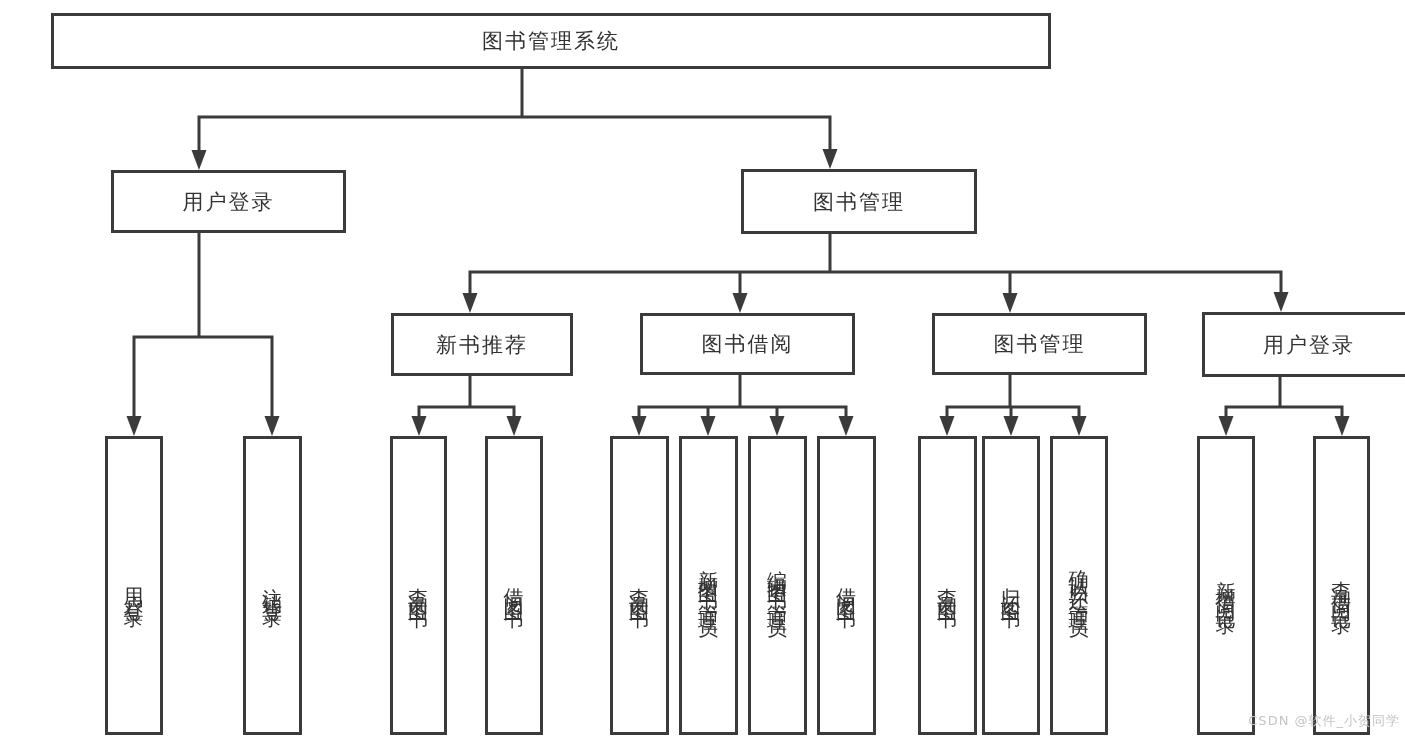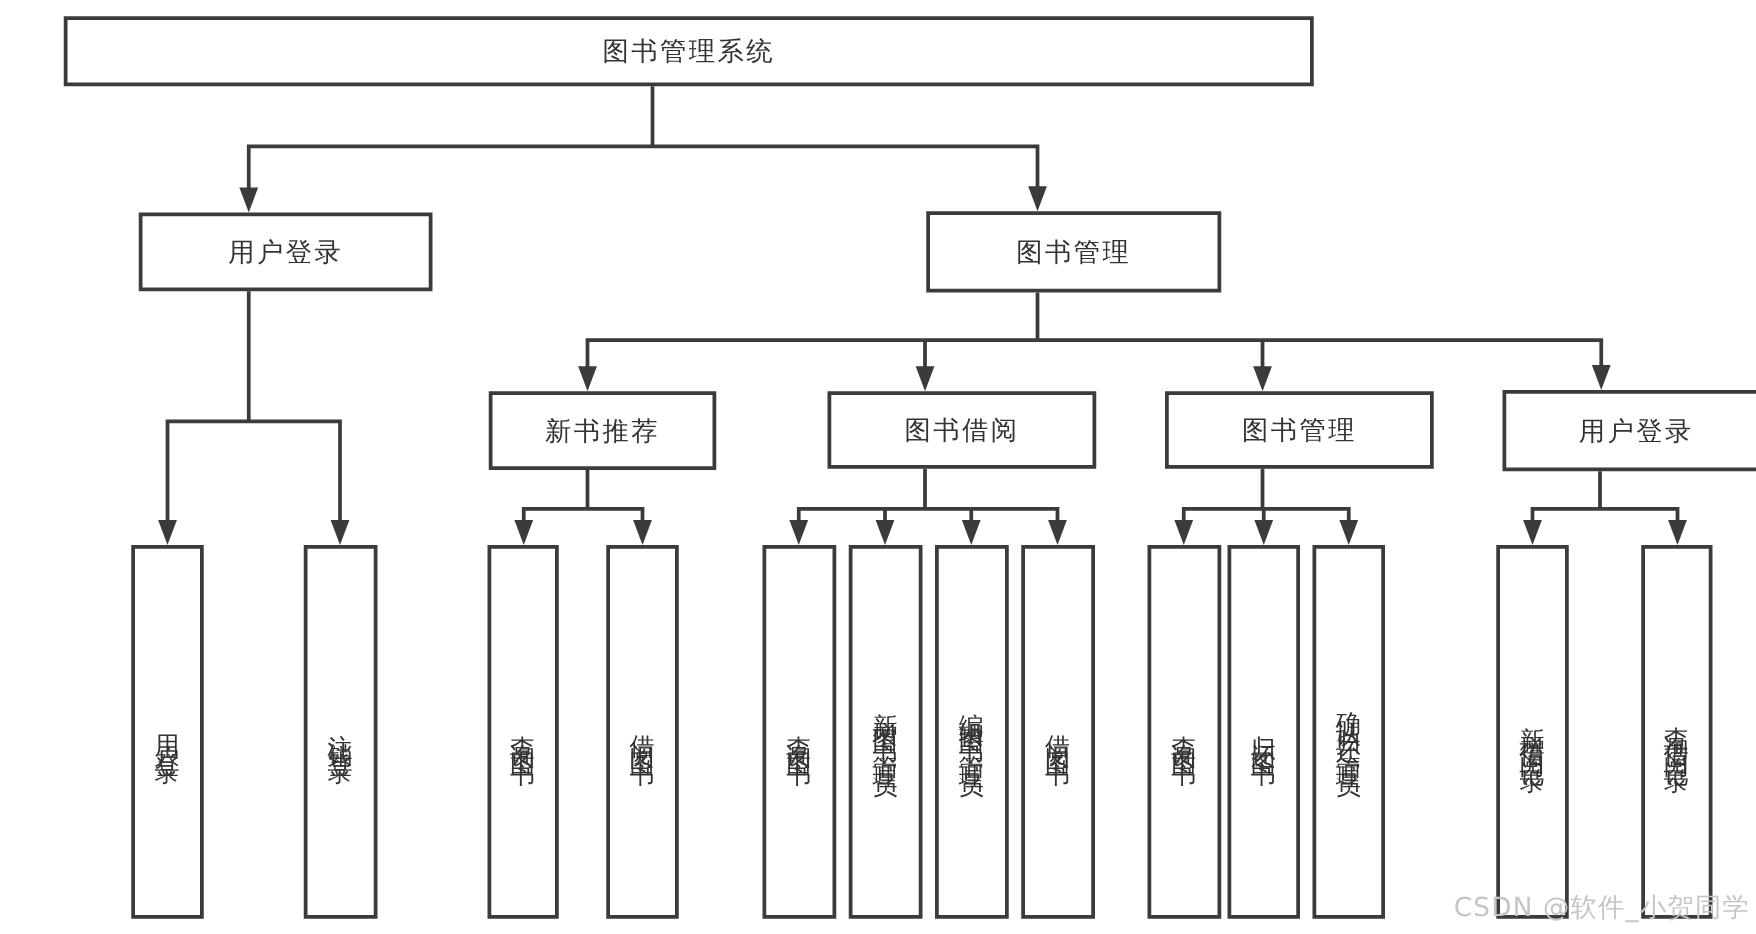--- a/index.html
+++ b/index.html
@@ -34,21 +34,21 @@
   .vbox .vtext{
     writing-mode:vertical-rl;
     text-orientation:mixed;
     letter-spacing:7px;
     white-space:nowrap;
   }
   .watermark{
     position:absolute;
     right:5px;
     top:712px;
-    font-size:21px;
+    font-size:13px;
     letter-spacing:1px;
     color:#c5c5c5;
     white-space:nowrap;
   }
 </style>
 </head>
 <body>
 
 <div class="stage">
 
@@ -82,21 +82,21 @@
       <polygon points="1342,436 1334.5,416 1349.5,416"></polygon>
     </g>
   </svg>
 
   <div class="box hbox" style="left:22px;top:13px;width:1000px;height:56px">图书管理系统</div>
 
   <div class="box hbox" style="left:82px;top:170px;width:235px;height:63px">用户登录</div>
   <div class="box hbox" style="left:712px;top:169px;width:236px;height:65px">图书管理</div>
 
   <div class="box hbox" style="left:362px;top:313px;width:182px;height:63px">新书推荐</div>
-  <div class="box hbox" style="left:633px;top:313px;width:215px;height:62px">图书借阅</div>
+  <div class="box hbox" style="left:611px;top:313px;width:215px;height:62px">图书借阅</div>
   <div class="box hbox" style="left:903px;top:313px;width:215px;height:62px">图书管理</div>
   <div class="box hbox" style="left:1173px;top:312px;width:214px;height:65px">用户登录</div>
 
   <div class="box vbox" style="left:105px;top:436px;width:58px;height:299px">
     <span class="vtext">用户登录</span>
   </div>
   <div class="box vbox" style="left:243px;top:436px;width:59px;height:299px">
     <span class="vtext">注销登录</span>
   </div>
 

